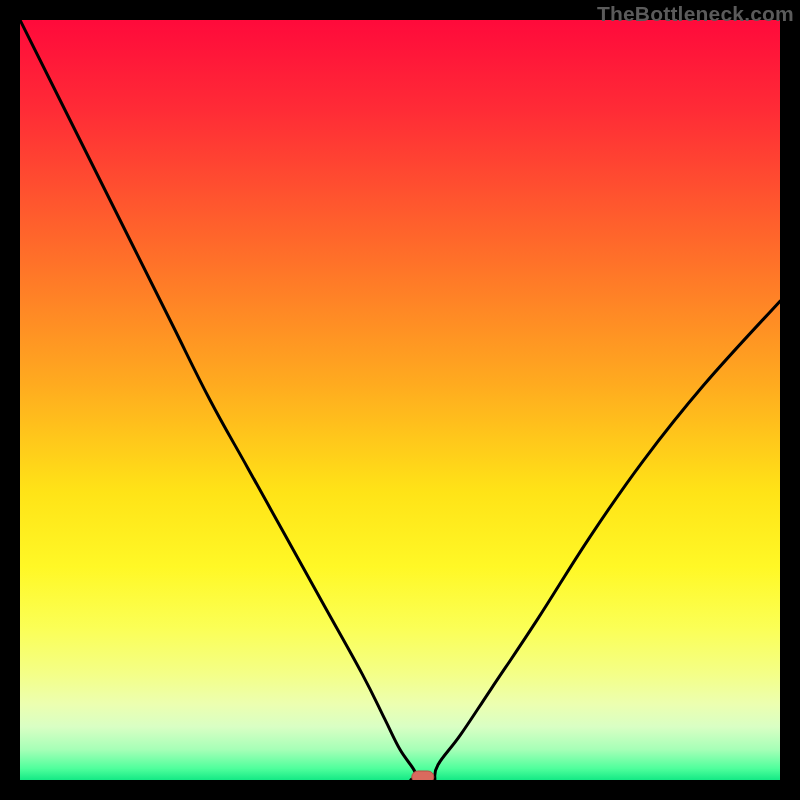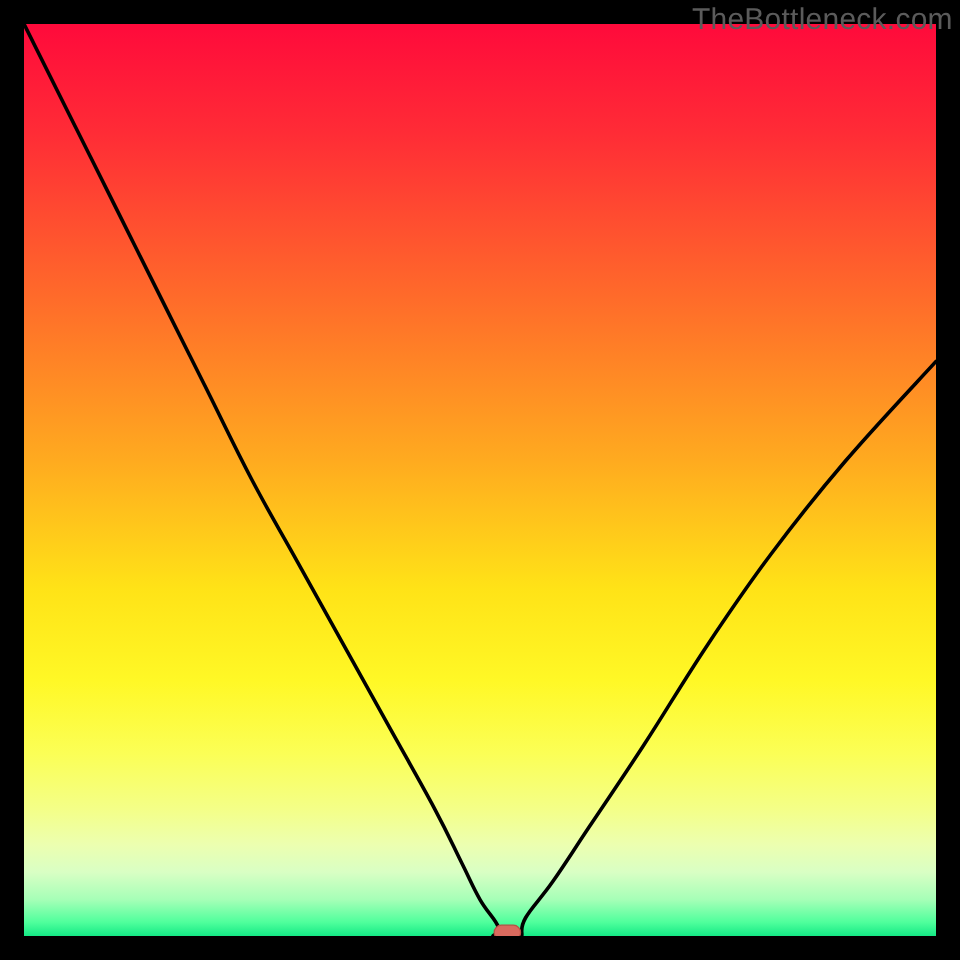--- a/index.html
+++ b/index.html
@@ -21,22 +21,22 @@
     position: absolute;
     left: 20px;
     top: 20px;
     width: 760px;
     height: 760px;
   }
   .watermark {
     position: absolute;
     top: 2px;
     right: 6px;
-    font-size: 25px;
-    font-weight: 400;
+    font-size: 21px;
+    font-weight: 700;
     color: #5b5b5b;
     letter-spacing: 0.2px;
   }
 </style>
 </head>
 <body>
 
 <div class="frame">
   <svg class="plot" viewBox="0 0 760 760" preserveAspectRatio="none">
     <defs>

